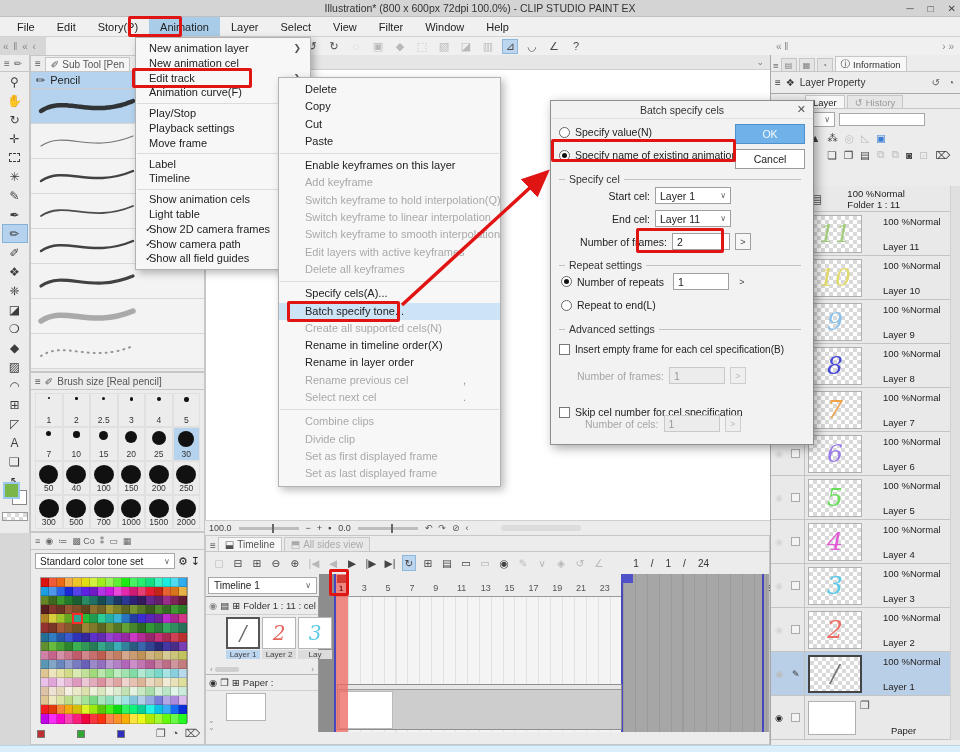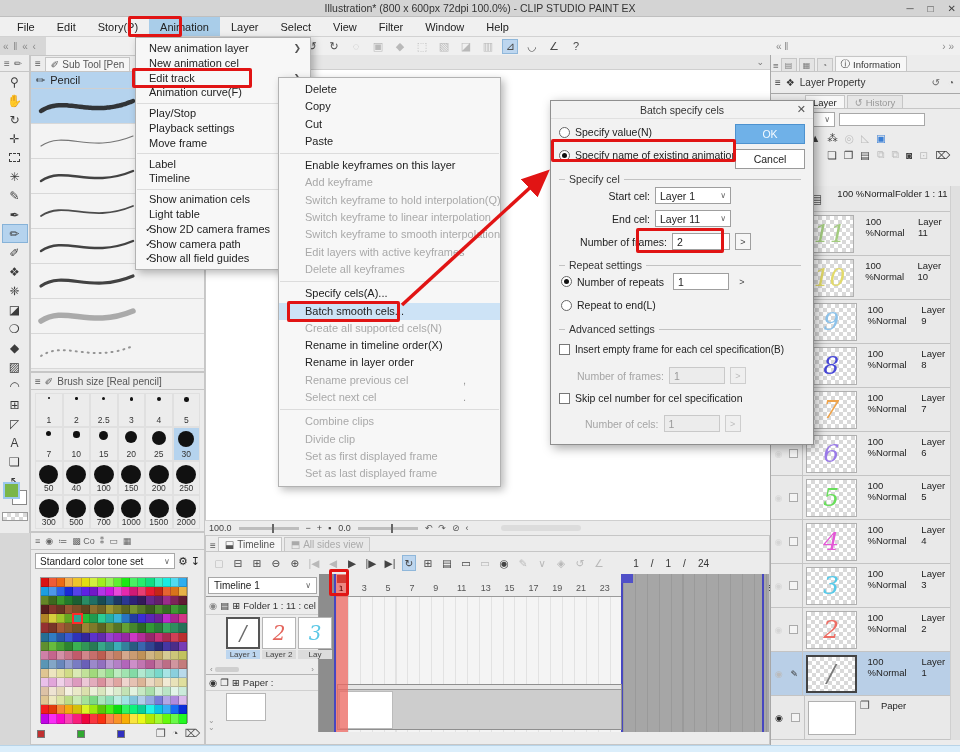--- a/index.html
+++ b/index.html
@@ -134,21 +134,21 @@
   #blend-slider{width:86px;height:13px;background:#fff;border:1px solid var(--bd)}
   .lp-iconrow{height:17px;display:flex;align-items:center;gap:7px;padding-left:8px;font-size:10.5px;color:#3e3e3e}
   .lp-iconrow .dis{color:#bdbdbd}
   .lp-iconrow.second{justify-content:flex-end;padding-right:10px}
   #layers-list{position:absolute;left:0;top:131px;width:180px;bottom:5px;background:#e9e9e9;overflow:hidden}
   #layers-scroll{position:absolute;right:0;top:131px;width:10px;bottom:5px;background:#e0e0e0;border-left:1px solid #cfcfcf}
   .lrow{position:relative;display:flex;align-items:center;border-bottom:1px solid #c4c4c4;background:#e9e9e9}
   .lrow .gutter{width:34px;align-self:stretch;border-right:1px solid #c4c4c4;display:flex;align-items:center;justify-content:space-around;color:#c2c2c2;font-size:9px}
   .lrow .thumb{width:54px;height:38px;border:1px solid #b0b0b0;display:flex;align-items:center;justify-content:center;
      font-family:"DejaVu Serif",serif;font-style:italic;font-size:25px;margin-left:3px}
-  .lrow .meta{display:flex;flex-direction:row;justify-content:space-between;height:36px;margin-left:11px;font-size:9.5px;color:#222}
+  .lrow .meta{display:flex;flex-direction:column;justify-content:space-between;height:36px;margin-left:21px;font-size:9.5px;color:#222}
   .lrow.sel{background:#b9cfe7}
   .lrow.sel .thumb{border:2px solid #444}
   .lrow.folderrow{height:26px;font-size:9.5px}
   .lrow.folderrow .fi{font-size:12px;color:#555;margin:0 4px 0 6px}
   .lrow.paperrow{height:44px}
   .lrow .paperthumb{width:48px;height:34px;background:#fff;border:1px solid #b0b0b0;margin-left:3px}
   .lrow .papericon{font-size:11px;color:#555;align-self:flex-start;margin:3px 0 0 4px}
   
   .menu{position:absolute;background:#f7f7f7;border:1px solid #b2b2b2;box-shadow:3px 3px 8px rgba(0,0,0,.28);padding:3px 0;z-index:30}
   #anim-menu{left:135px;top:37px;width:176px}
@@ -1158,21 +1158,21 @@
       <div class="sep"></div>
       <div class="mi"><span>Enable keyframes on this layer</span></div>
       <div class="mi dis"><span>Add keyframe</span></div>
       <div class="mi dis"><span>Switch keyframe to hold interpolation(Q)</span></div>
       <div class="mi dis"><span>Switch keyframe to linear interpolation</span></div>
       <div class="mi dis"><span>Switch keyframe to smooth interpolation</span></div>
       <div class="mi dis"><span>Edit layers with active keyframes</span></div>
       <div class="mi dis"><span>Delete all keyframes</span></div>
       <div class="sep"></div>
       <div class="mi"><span>Specify cels(A)...</span></div>
-      <div class="mi hl"><span>Batch smooth cels...</span><span class="redbox" style="inset: -2px 100px -2px 8px;"></span></div>
+      <div class="mi hl"><span>Batch specify tone...</span><span class="redbox" style="inset: -2px 100px -2px 8px;"></span></div>
       <div class="mi dis"><span>Create all supported cels(N)</span></div>
       <div class="mi"><span>Rename in timeline order(X)</span></div>
       <div class="mi"><span>Rename in layer order</span></div>
       <div class="mi dis"><span>Rename previous cel</span><span class="sc">,</span></div>
       <div class="mi dis"><span>Select next cel</span><span class="sc">.</span></div>
       <div class="sep"></div>
       <div class="mi dis"><span>Combine clips</span></div>
       <div class="mi dis"><span>Divide clip</span></div>
       <div class="mi dis"><span>Set as first displayed frame</span></div>
       <div class="mi dis"><span>Set as last displayed frame</span></div>
@@ -1248,21 +1248,21 @@
       <span class="cbx"></span>
         <span class="dlbl">Insert empty frame for each cel specification(B)</span>
     </div>
     <div class="dlg-row" style="left:26px;top:266px">
       <span class="dlbl dim">Number of frames:</span>
       <span class="ibox dim" style="width:56px">
           <span>1</span>
         </span>
       <span class="spin dim">&gt;</span>
     </div>
-    <div class="dlg-row" style="left:8px;top:291px">
+    <div class="dlg-row" style="left:8px;top:305px">
       <span class="cbx"></span>
         <span class="dlbl">Skip cel number for cel specification</span>
     </div>
     <div class="dlg-row" style="left:34px;top:314px">
       <span class="dlbl dim">Number of cels:</span>
       <span class="ibox dim" style="width:56px">
           <span>1</span>
         </span>
       <span class="spin dim">&gt;</span>
     </div>

